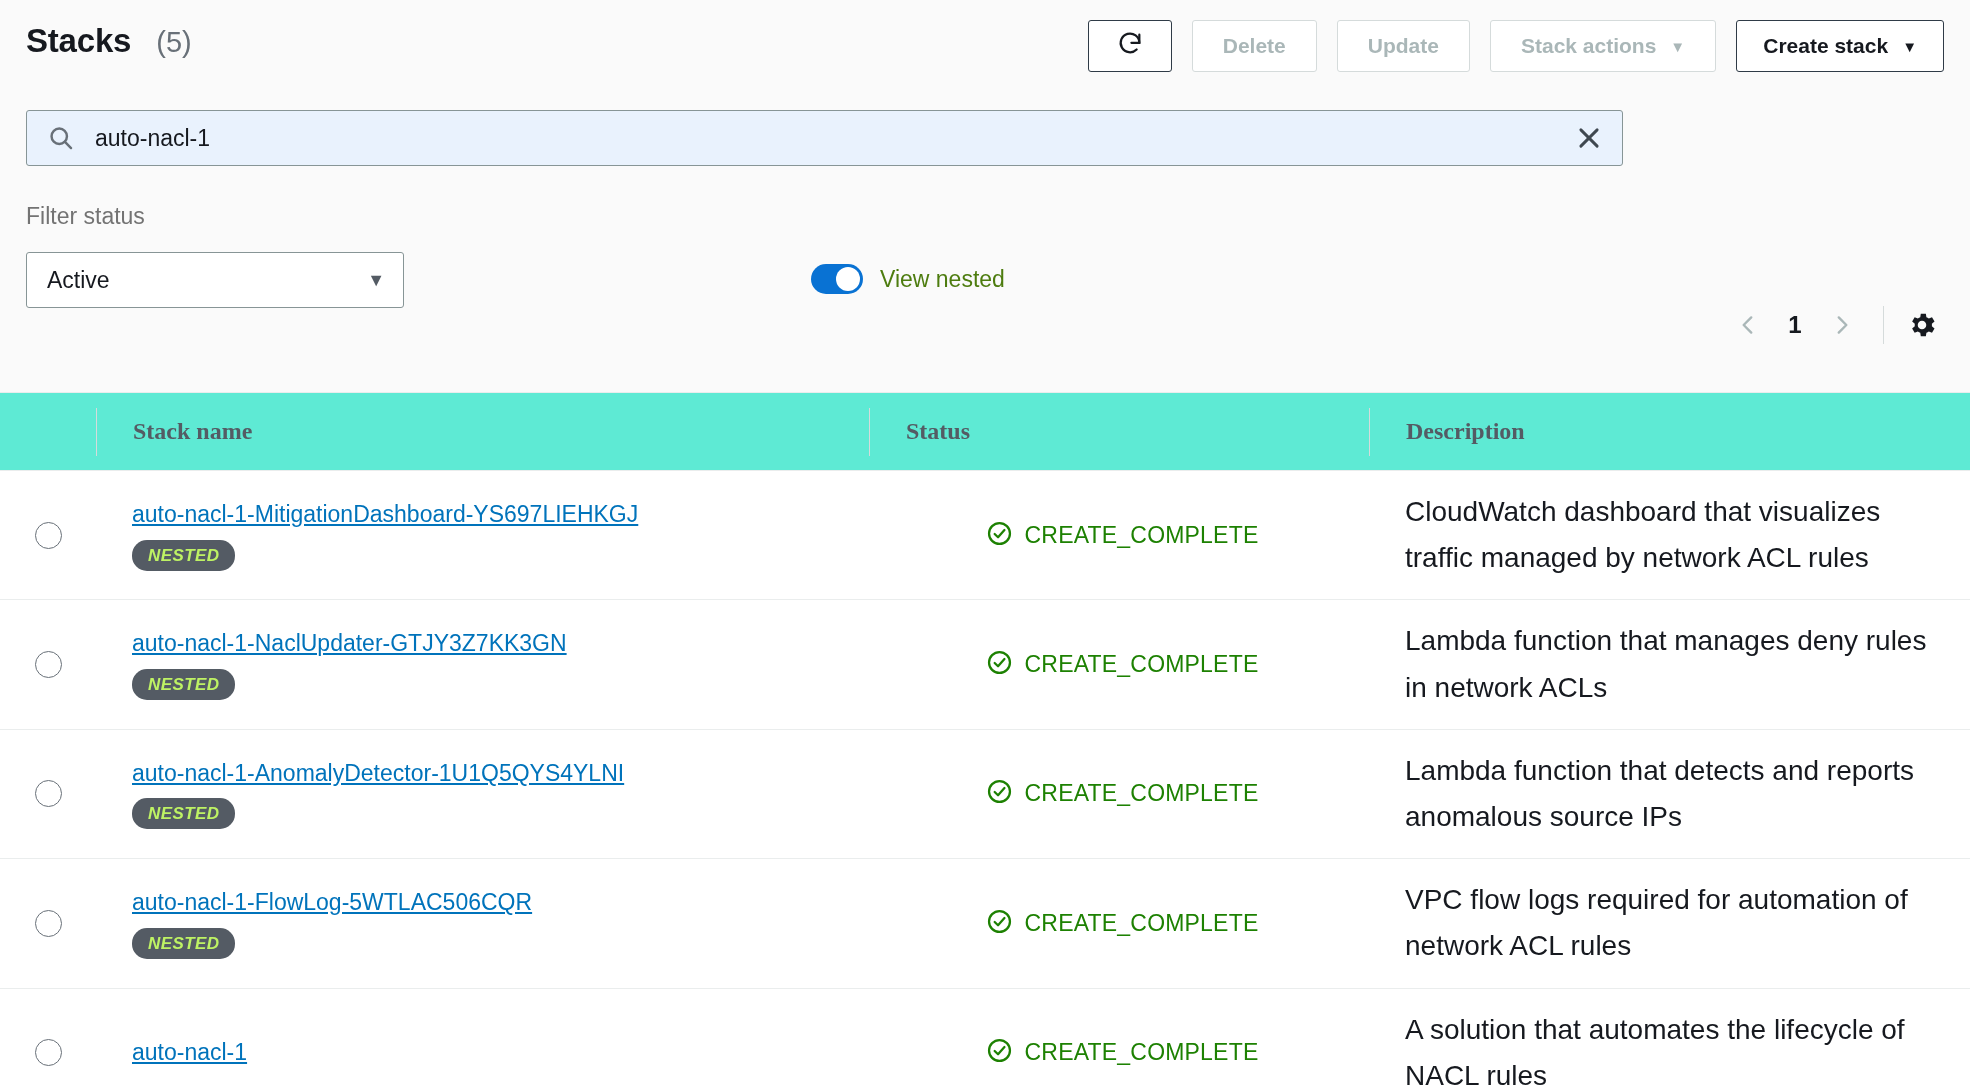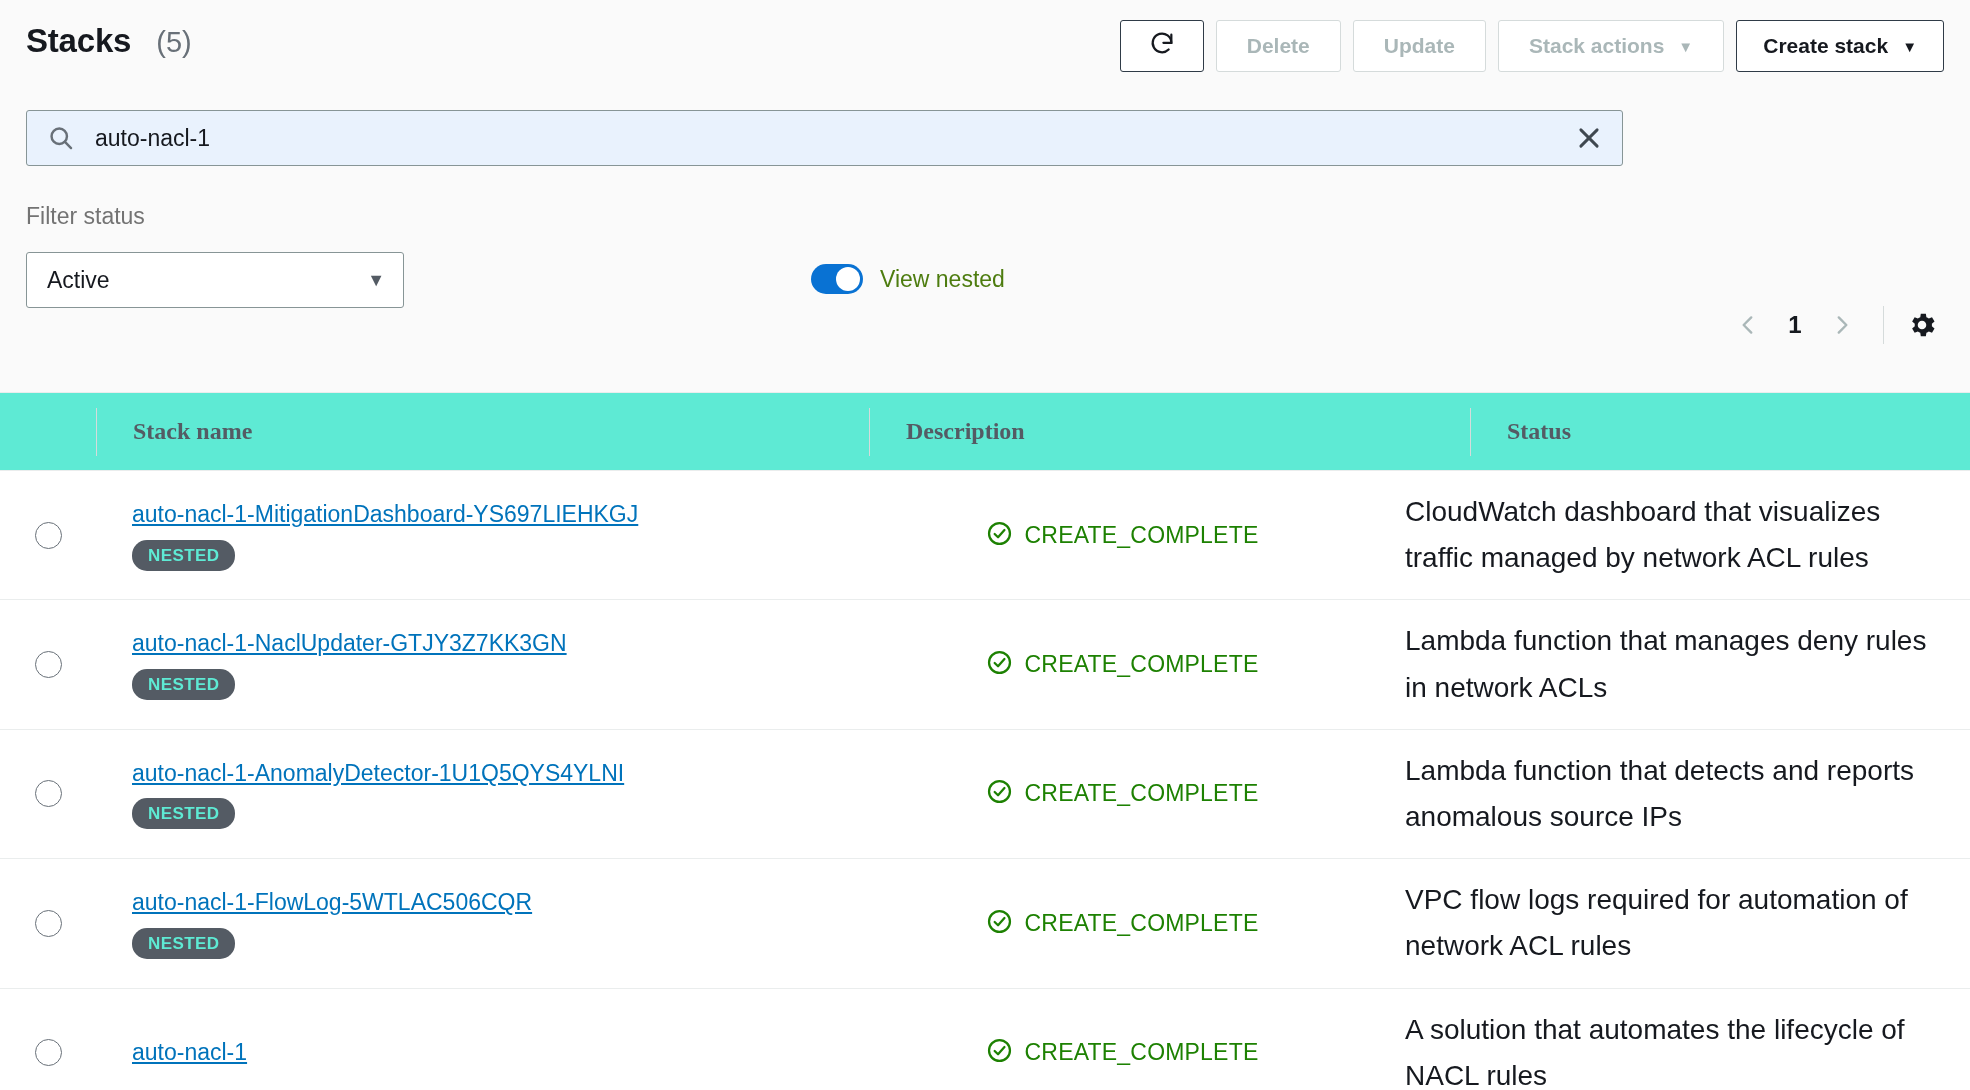--- a/index.html
+++ b/index.html
@@ -43,21 +43,21 @@
     font-size: 29px;
     font-weight: normal;
     color: #687078;
   }
 
   .btn-group {
     position: absolute;
     right: 26px; top: 20px;
     display: flex;
     align-items: flex-end;
-    gap: 12px;
+    gap: 20px;
   }
   .btn {
     height: 52px;
     border-radius: 3px;
     display: flex;
     align-items: center;
     justify-content: center;
     font-size: 21px;
     font-weight: bold;
     background: #ffffff;
@@ -249,27 +249,28 @@
     color: #0073bb;
     text-decoration: underline;
     cursor: pointer;
     word-break: break-all;
     line-height: 1.25;
   }
   .nested-badge {
     margin-top: 11px;
     align-self: flex-start;
     background: #545b64;
-    color: #5eead4;
+    color: #bef264;
     font-size: 17px;
     font-weight: bold;
     letter-spacing: 0.4px;
     padding: 7px 16px;
     border-radius: 15px;
     line-height: 1;
+    font-style: italic;
   }
   .status-cell {
     flex-direction: row;
     align-items: center;
     gap: 12px;
   }
   .status-text {
     font-size: 23px;
     color: #1d8102;
     letter-spacing: 0.2px;
@@ -364,22 +365,22 @@
       <svg width="32" height="32" viewBox="0 0 24 24" fill="#16191f">
         <path d="M19.4 13a7.6 7.6 0 0 0 0-2l2-1.6-1.9-3.3-2.4 1a7.7 7.7 0 0 0-1.8-1l-.4-2.6h-3.8l-.4 2.6a7.7 7.7 0 0 0-1.8 1l-2.4-1L4.6 9.4l2 1.6a7.6 7.6 0 0 0 0 2l-2 1.6 1.9 3.3 2.4-1a7.7 7.7 0 0 0 1.8 1l.4 2.6h3.8l.4-2.6a7.7 7.7 0 0 0 1.8-1l2.4 1 1.9-3.3-2-1.6zM12 15.2A3.2 3.2 0 1 1 12 8.8a3.2 3.2 0 0 1 0 6.4z"></path>
       </svg>
     </span>
   </div>
 
   <div class="table">
     <div class="thead">
       <div class="th-select"></div>
       <div class="th col-name">Stack name</div>
+      <div class="th col-status">Status</div>
       <div class="th col-desc">Description</div>
-      <div class="th col-status">Status</div>
     </div>
 
     <div class="tbody">
 
       <div class="row">
         <div class="cell-select">
           <span class="radio"></span>
         </div>
         <div class="cell col-name">
           <a class="stack-link">auto-nacl-1-MitigationDashboard-YS697LIEHKGJ</a>

